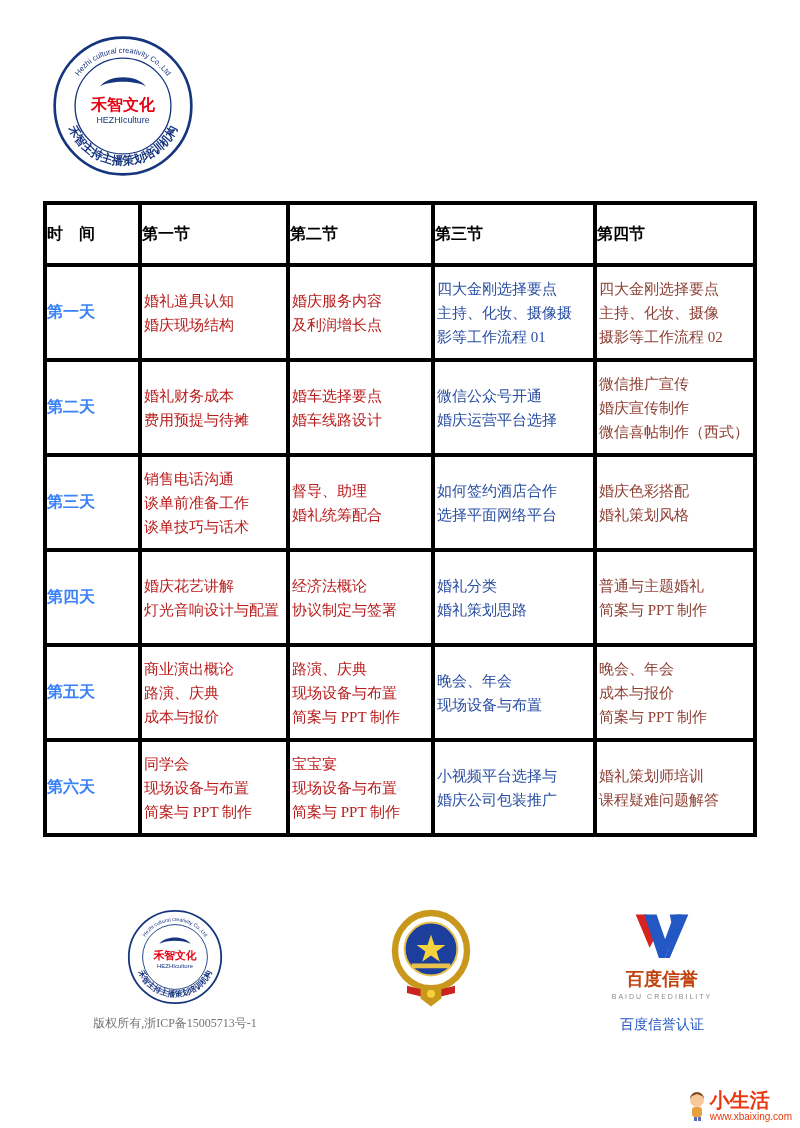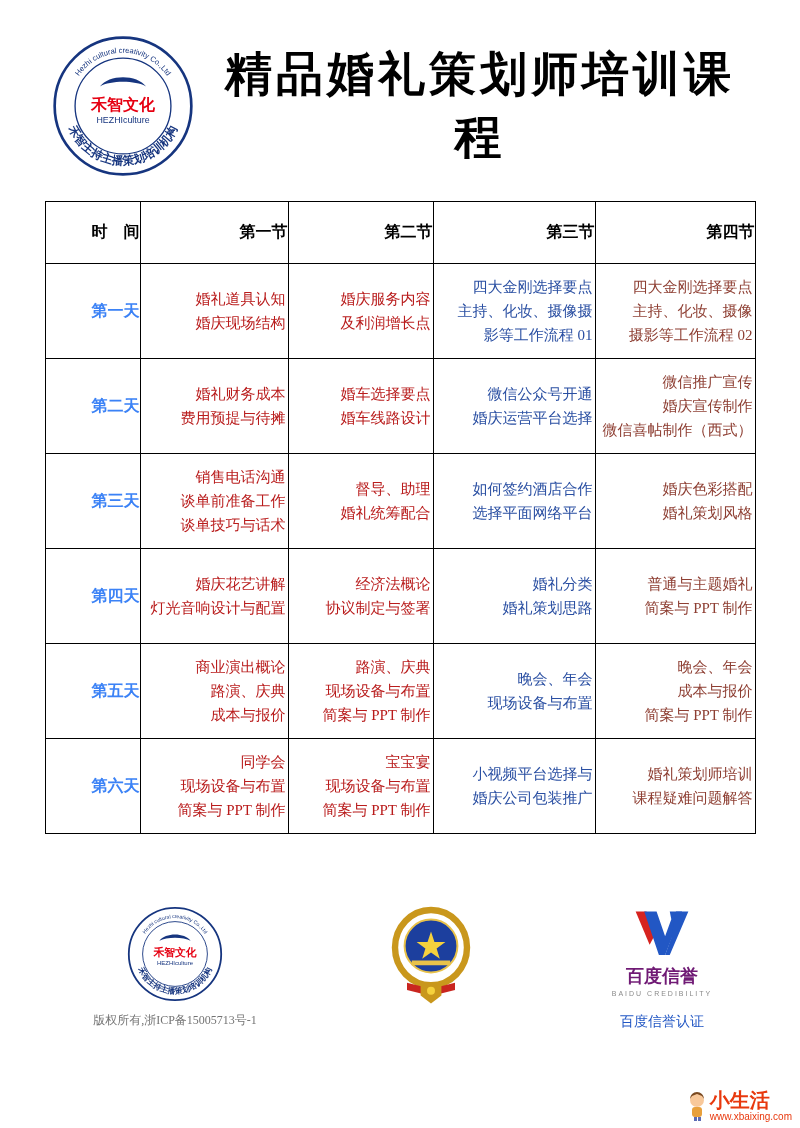--- a/index.html
+++ b/index.html
@@ -35,22 +35,22 @@
   }
 
   
   table.course {
     width: 710px;
     margin: 24px auto 0;
     border-collapse: collapse;
     table-layout: fixed;
   }
   table.course th, table.course td {
-    border: 1px solid #000000;
-    text-align: right;
+    border: 4px solid #000000;
+    text-align: left;
     vertical-align: middle;
   }
   table.course thead th {
     height: 62px;
     font-size: 16px;
     font-weight: bold;
     color: #000;
   }
   table.course td { height: 95px; }
   table.course td.day {
@@ -80,21 +80,21 @@
   .footer-col.right { width: 180px; }
   .footer-logo-small { width: 96px; height: 96px; }
   .footer-logo-small svg { width: 100%; height: 100%; }
   .badge-wrap { width: 100px; height: 104px; }
   .badge-wrap svg { width: 100%; height: 100%; }
   .baidu-wrap { display: flex; flex-direction: column; align-items: center; }
   .baidu-v { width: 62px; height: 56px; }
   .baidu-v svg { width: 100%; height: 100%; }
   .baidu-name {
     font-family: "Liberation Sans", sans-serif;
-    font-size: 18px; font-weight: bold; color: #701a75; margin-top: 2px;
+    font-size: 18px; font-weight: bold; color: #c2410c; margin-top: 2px;
   }
   .baidu-en {
     font-family: "Liberation Sans", sans-serif;
     font-size: 7px; letter-spacing: 2px; color: #8a8a8a; margin-top: 2px;
   }
   .copyright-text {
     margin-top: 10px;
     font-size: 12px;
     color: #737373;
     text-align: right;
@@ -152,21 +152,20 @@
           <textPath href="#arcTop1" xlink:href="#arcTop1" startOffset="50%" text-anchor="middle">Hezhi cultural creativity Co.,Ltd</textPath>
         </text>
         <path d="M54,58 C64,44 96,44 106,58 C94,51 66,51 54,58 Z" fill="#16357f"></path>
         <text x="80" y="84" text-anchor="middle" font-size="18" font-weight="bold" fill="#e60012">禾智文化</text>
         <text x="80" y="99" text-anchor="middle" font-size="10" fill="#16357f" font-family="Liberation Sans, sans-serif">HEZHIculture</text>
         <text font-size="13" font-weight="bold" fill="#16357f">
           <textPath href="#arcBot1" xlink:href="#arcBot1" startOffset="50%" text-anchor="middle">禾智主持主播策划培训机构</textPath>
         </text>
       </svg>
     </div>
-    <h1 class="page-title">精品婚礼策划师培训课程</h1>
   </div>
 
   <table class="course">
     <colgroup>
       <col style="width:95px">
       <col style="width:148px">
       <col style="width:145px">
       <col style="width:162px">
       <col style="width:160px">
     </colgroup>

